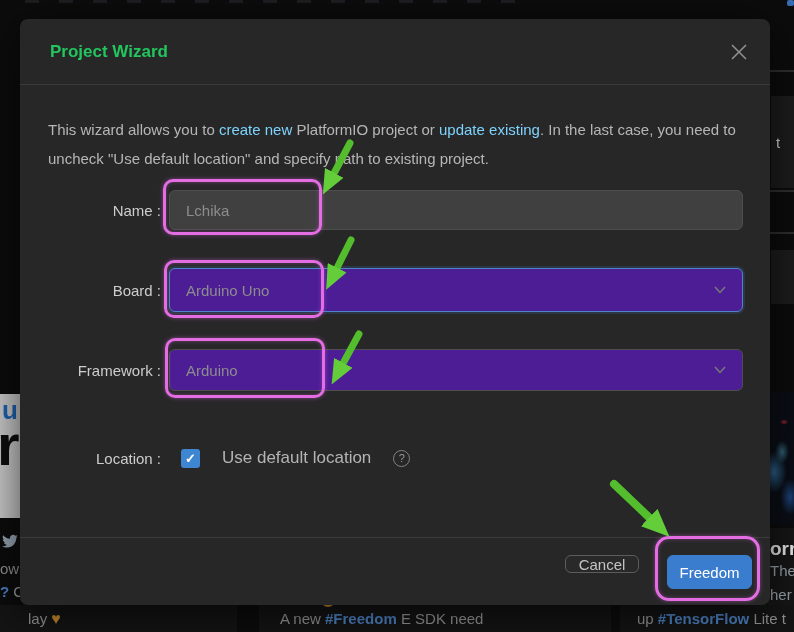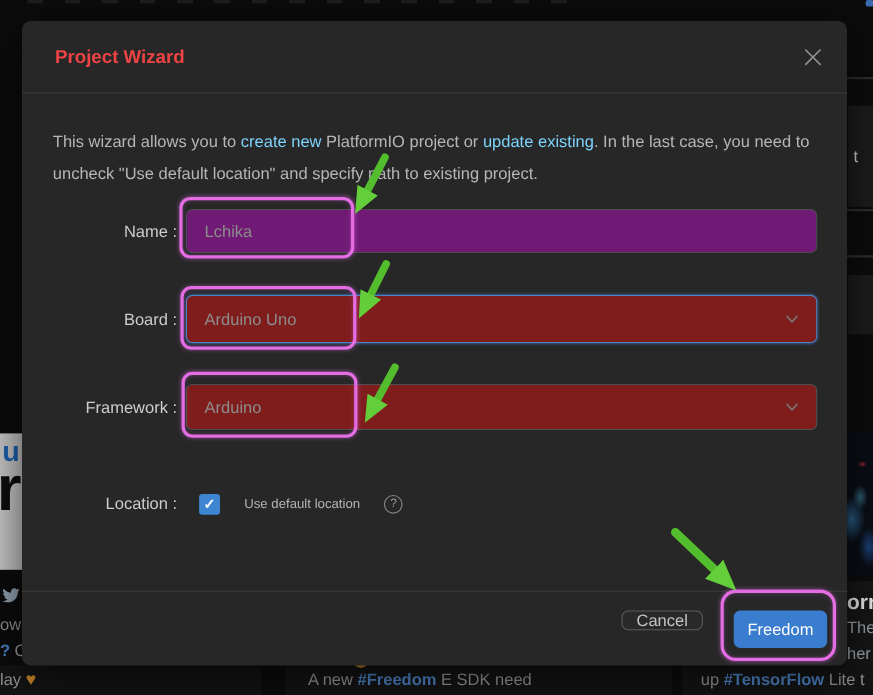--- a/index.html
+++ b/index.html
@@ -24,21 +24,21 @@
   .bg-ow { left:0; top:560px; color:#919191; font-size:15px; }
   .bg-qc { left:0; top:583px; font-size:15px; }
   .bg-qc .q { color:#4a80c6; font-weight:bold; }
   .bg-qc .c { color:#9a9a9a; margin-left:4px; }
 
   .card { background:#141414; }
   .card-left  { left:0;   top:605px; width:237px; height:27px; }
   .card-mid   { left:259px; top:605px; width:352px; height:27px; }
   .card-right { left:620px; top:605px; width:174px; height:27px; }
   .tweet-line { position:absolute; top:5px; font-size:15px; color:#949494; white-space:nowrap; }
-  .card-left .tweet-line { left:0; }
+  .card-left .tweet-line { left:0;padding-left:28px; }
   .card-mid .tweet-line { left:21px; }
   .card-right .tweet-line { left:17px; }
   .hashtag { color:#4d82c4; font-weight:bold; }
   .heart { color:#c9882e; font-size:16px; }
   .half-heart { left:321px; top:598px; width:14px; height:9px; background:#ca8a2d;
     border-radius:0 0 7px 7px; }
 
   .rc-line { left:770px; width:24px; height:2px; background:#2e2e2e; }
   .rc-block { left:771px; width:23px; background:#1c1c1d; }
   .rc-t { left:776px; top:134px; color:#cfcfcf; font-size:15px; }
@@ -52,48 +52,48 @@
   .rc-textblock { left:768px; top:528px; width:26px; height:77px; background:#161616; }
   .rc-orn { left:770px; top:538px; color:#e9e9e9; font-weight:bold; font-size:19px; }
   .rc-the { left:770px; top:562px; color:#97a0a8; font-size:15px; }
   .rc-her { left:770px; top:586px; color:#97a0a8; font-size:15px; }
 
   
   .dialog { left:20px; top:19px; width:750px; height:586px; background:#272728;
     border-radius:8px; box-shadow:0 8px 40px rgba(0,0,0,.65); z-index:10; }
   .dlg-header { position:absolute; left:0; top:0; width:100%; height:66px;
     border-bottom:1px solid #3b3b3b; }
-  .dlg-title { position:absolute; left:30px; top:23px; font-size:17px; font-weight:600; color:#ef4444; }
+  .dlg-title { position:absolute; left:30px; top:23px; font-size:17px; font-weight:600; color:#22c55e; }
   .dlg-close { position:absolute; right:22px; top:24px; width:18px; height:18px; cursor:pointer; }
 
   .dlg-desc { position:absolute; left:28px; top:96px; width:702px;
     font-size:15px; line-height:29px; color:#b6b6b6; }
   .dlg-desc .b { font-weight:normal; color:#7dd3fc; }
 
   .frow { position:absolute; left:0; display:flex; align-items:center; }
   .flabel { width:141px; text-align:right; font-size:15px; color:#cdcdcd; flex:0 0 141px; }
   .fctrl { margin-left:8px; width:574px; position:relative; }
 
-  .txt-input { width:100%; height:40px; background:#701a75; border:1px solid #4d4d4f;
+  .txt-input { width:100%; height:40px; background:#404040; border:1px solid #4d4d4f;
     border-radius:6px; color:#8d8d8d; font-size:15px; padding:0 16px;
     font-family:"Liberation Sans", sans-serif; outline:none; }
 
-  .select { height:44px; background:#7f1d1d; border:1px solid #4f4f51; border-radius:6px;
+  .select { height:44px; background:#4c1d95; border:1px solid #4f4f51; border-radius:6px;
     color:#8d8d8d; font-size:15px; display:flex; align-items:center; padding:0 16px;
     justify-content:space-between; cursor:pointer; }
   .select.focused { border:1px solid #4d84c8; box-shadow:0 0 0 2px rgba(70,130,200,.18); }
 
   .row-name { top:171px; } .row-board { top:249px; } .row-framework { top:330px; }
   .row-location { top:424px; height:30px;gap:12px; }
   .row-framework .select { height:42px; }
 
   .checkbox { width:19px; height:19px; margin-left:8px; background:#3f86d2; border-radius:3px;
     display:flex; align-items:center; justify-content:center; cursor:pointer;
     color:#fff; font-size:13px; font-weight:bold; }
-  .cb-label { margin-left:10px; font-size:12px; color:#b4b4b4; }
+  .cb-label { margin-left:10px; font-size:17px; color:#b4b4b4; }
   .help { margin-left:10px; width:17px; height:17px; border:1px solid #848484; border-radius:50%;
     color:#9a9a9a; font-size:11px; display:flex; align-items:center; justify-content:center; }
 
   .dlg-footer-line { position:absolute; left:0; top:518px; width:100%; height:1px; background:#3b3b3b; }
   .btn { position:absolute; font-size:15px; border-radius:6px; display:flex;
     align-items:center; justify-content:center; cursor:pointer;
     font-family:"Liberation Sans", sans-serif; }
   .btn-cancel { left:545px; top:536px; width:74px; height:18px; background:#29292a;
     border:1px solid #5c5c5c; color:#c4c4c4; }
   .btn-finish { left:647px; top:536px; width:85px; height:34px; background:#3a7ccd;

